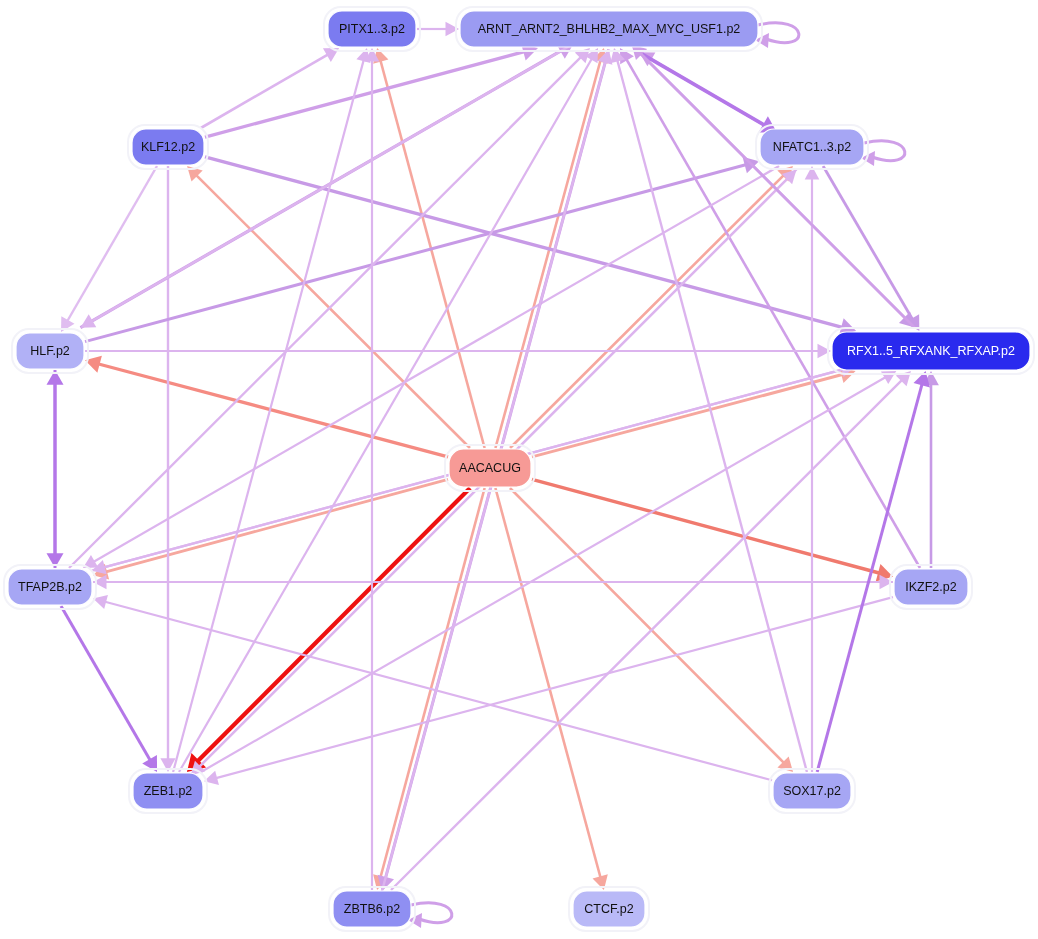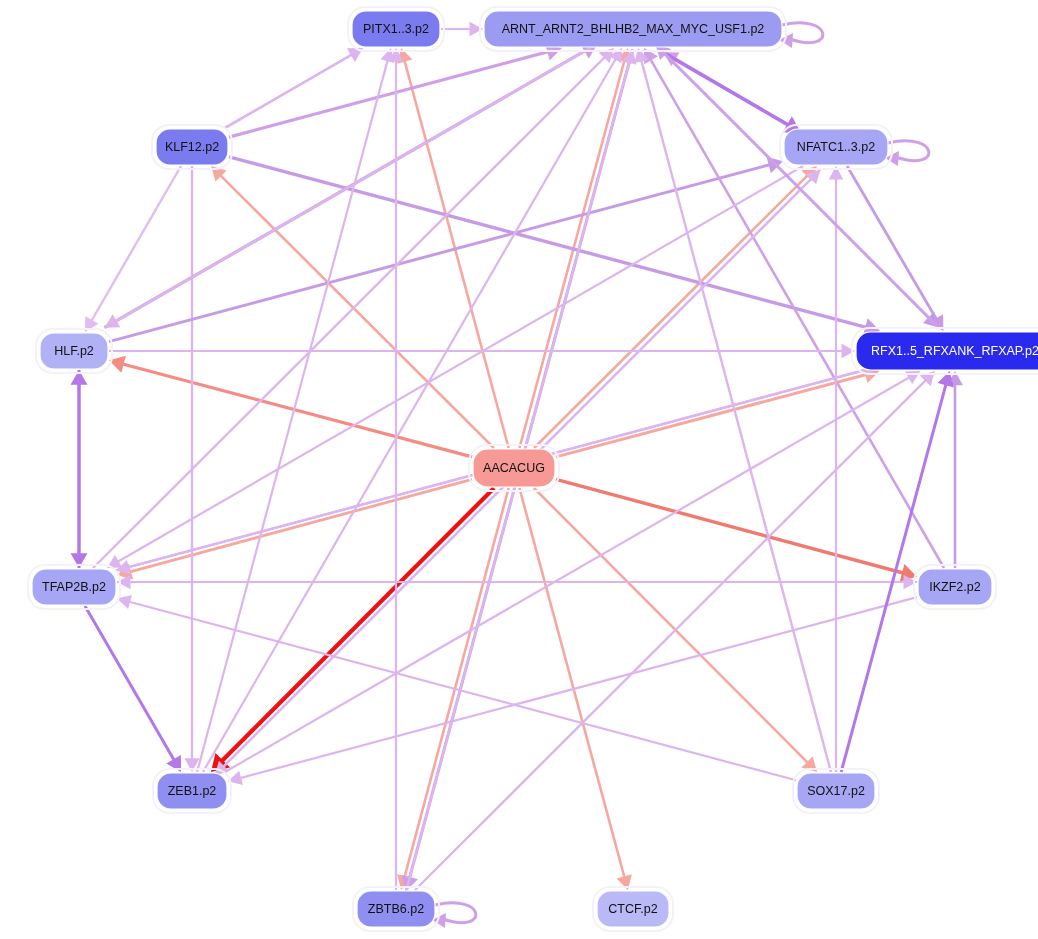--- a/index.html
+++ b/index.html
@@ -1,17 +1,17 @@
 <!DOCTYPE html>
 <html><head>
 <meta charset="utf-8">
 <style>
   html,body{margin:0;padding:0;background:#ffffff;}
   body{width:1038px;height:939px;font-family:"Liberation Sans",sans-serif;overflow:hidden;}
-  #canvas{position:relative;width:920px;height:939px;margin-left:24px;}
+  #canvas{position:relative;width:920px;height:939px;}
   svg{position:absolute;top:0;left:0;width:1038px;height:939px;}
   .node-label{font-family:"Liberation Sans",sans-serif;font-size:12.5px;dominant-baseline:middle;text-anchor:middle;}
   .node-rect{stroke:#ffffff;stroke-width:1.2;}
   .node-halo{fill:none;stroke:#f2f2f8;stroke-width:2;}
 </style>
 </head>
 <body>
 
 <div id="canvas">
   <svg id="graph-svg" viewBox="0 0 1038 939">

